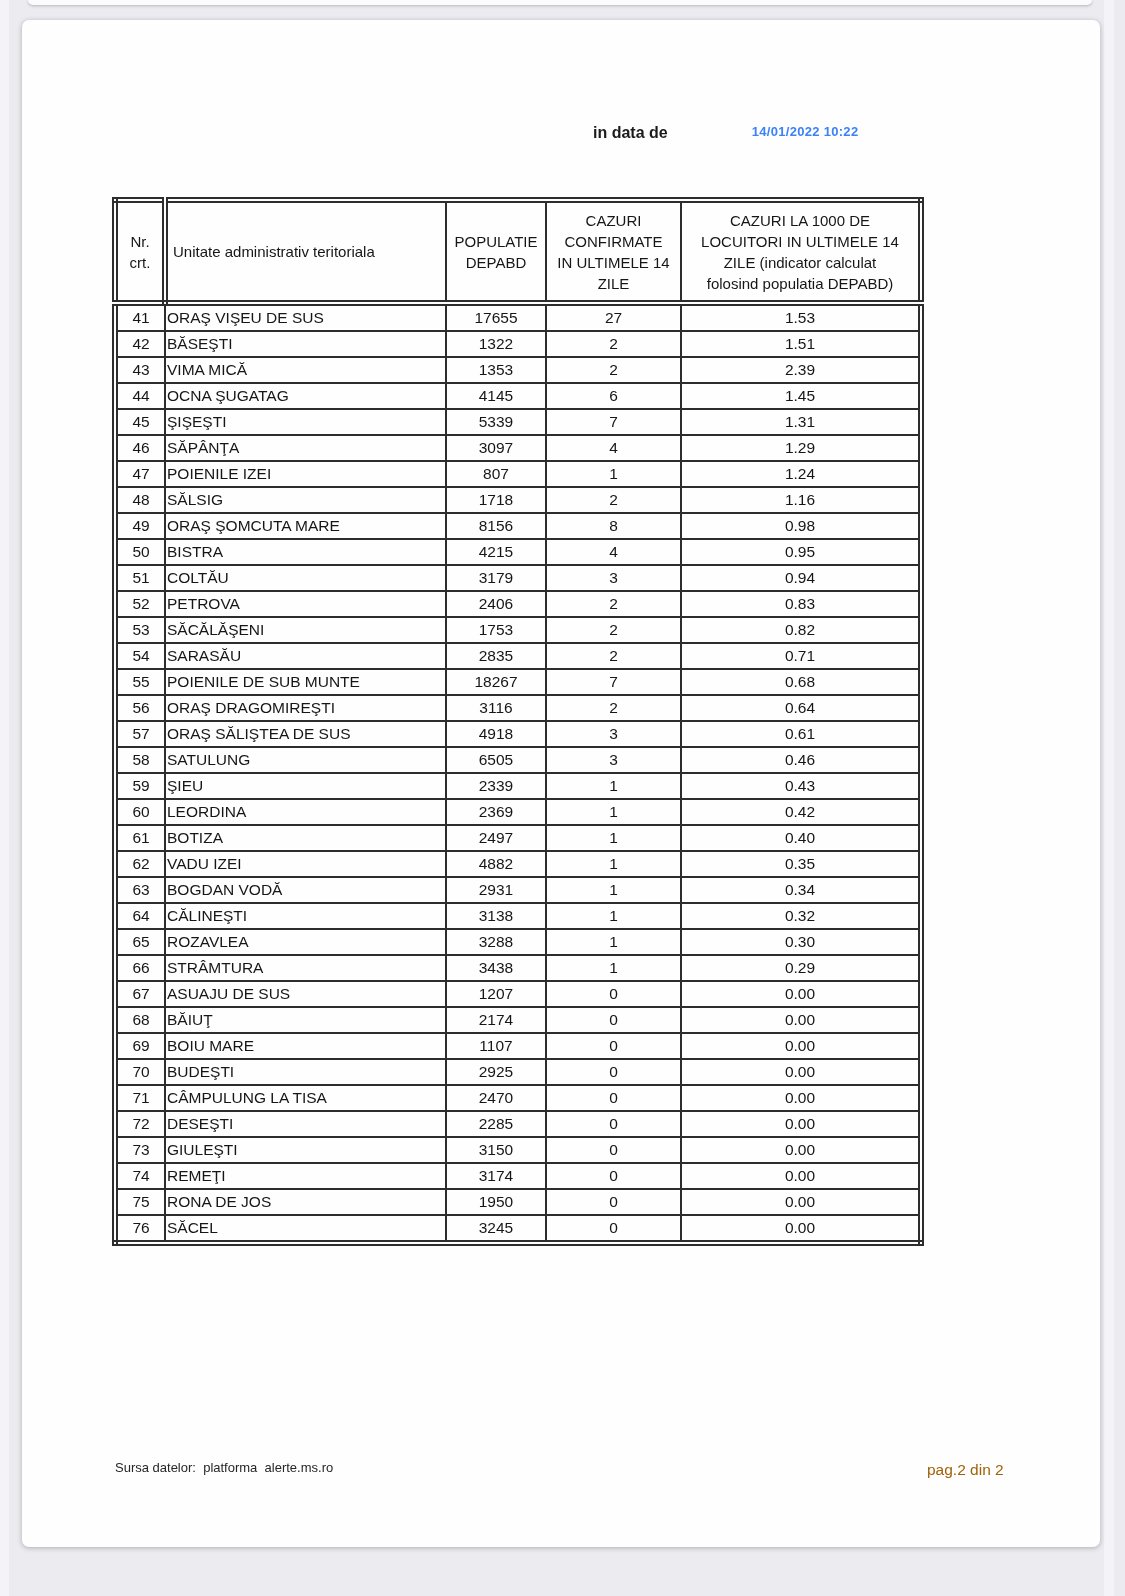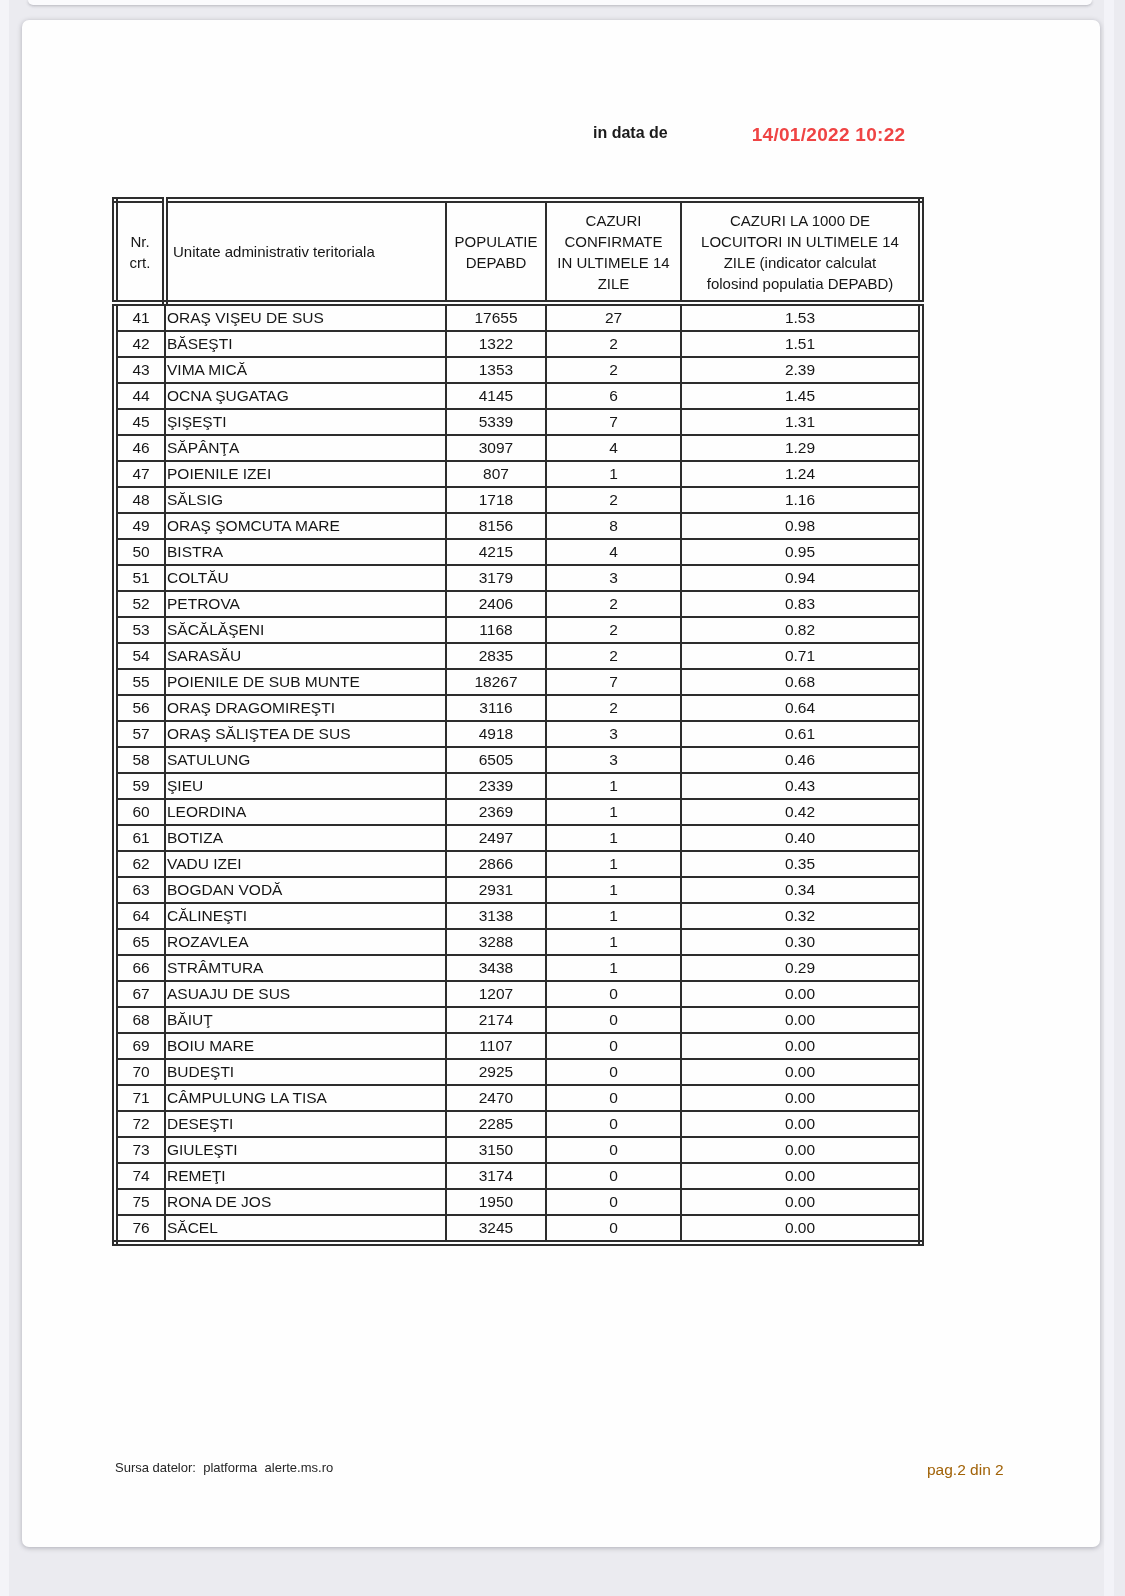--- a/index.html
+++ b/index.html
@@ -46,21 +46,21 @@
   .date-line {
     position: absolute;
     left: 571px; top: 104px;
     display: flex;
     align-items: flex-start;
     gap: 84px;
     color: #1b1b1b;
     font-weight: bold;
   }
   .date-label { font-size: 16px; }
-  .date-value { font-size: 19px; letter-spacing: 0.3px; color: #ef4444; }
+  .date-value { font-size: 13px; letter-spacing: 0.3px; color: #3b82f6; }
 
   table.cases {
     position: absolute;
     left: 90px; top: 177px;
     width: 806px;
     border-collapse: collapse;
     table-layout: fixed;
     border: 6px double #2d2d2d;
   }
   table.cases thead tr { height: 103px; }
@@ -235,21 +235,21 @@
           <tr>
             <td>52</td>
             <td class="name-cell">PETROVA</td>
             <td>2406</td>
             <td>2</td>
             <td>0.83</td>
           </tr>
           <tr>
             <td>53</td>
             <td class="name-cell">SĂCĂLĂŞENI</td>
-            <td>1168</td>
+            <td>1753</td>
             <td>2</td>
             <td>0.82</td>
           </tr>
           <tr>
             <td>54</td>
             <td class="name-cell">SARASĂU</td>
             <td>2835</td>
             <td>2</td>
             <td>0.71</td>
           </tr>
@@ -298,21 +298,21 @@
           <tr>
             <td>61</td>
             <td class="name-cell">BOTIZA</td>
             <td>2497</td>
             <td>1</td>
             <td>0.40</td>
           </tr>
           <tr>
             <td>62</td>
             <td class="name-cell">VADU IZEI</td>
-            <td>2866</td>
+            <td>4882</td>
             <td>1</td>
             <td>0.35</td>
           </tr>
           <tr>
             <td>63</td>
             <td class="name-cell">BOGDAN VODĂ</td>
             <td>2931</td>
             <td>1</td>
             <td>0.34</td>
           </tr>

